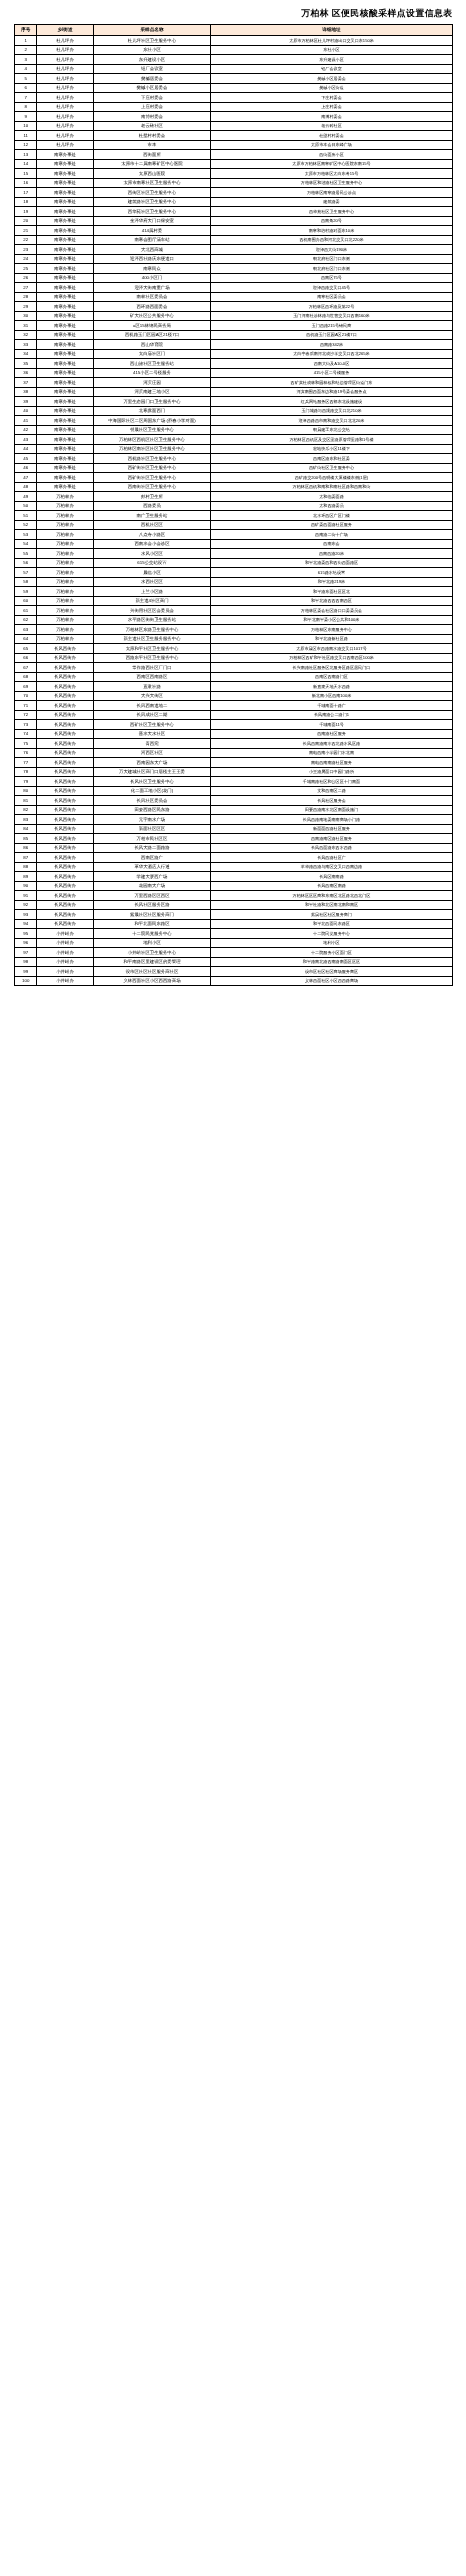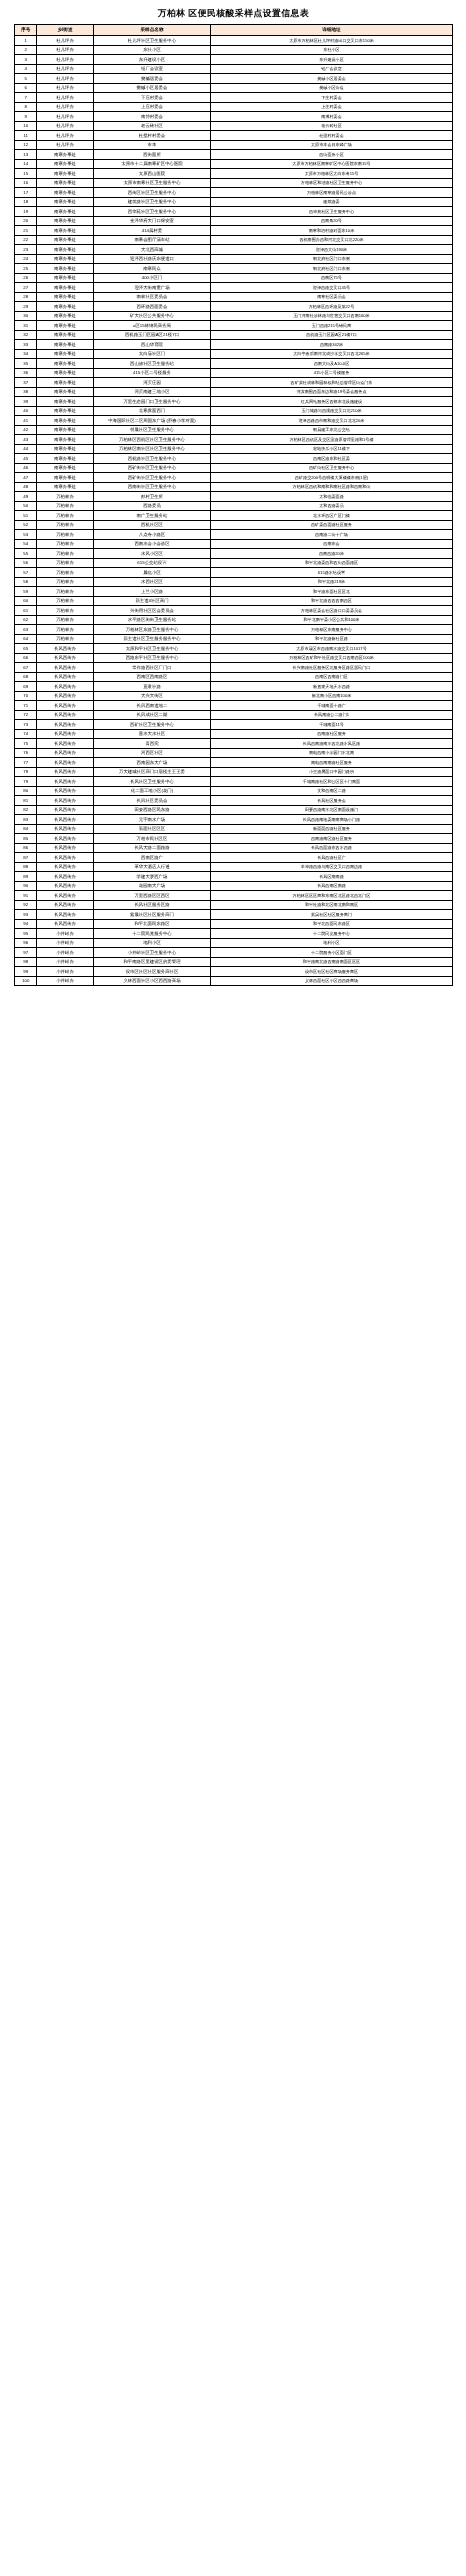--- a/index.html
+++ b/index.html
@@ -11,21 +11,21 @@
     width: 467px;
     font-family: "Liberation Sans", sans-serif;
     color: #000000;
   }
   .page {
     width: 467px;
     box-sizing: border-box;
     padding: 5.2px 14.4px 7.2px 14.4px;
   }
   .doc-title {
-    text-align: center;
+    text-align: right;
     font-family: "Liberation Serif", serif;
     font-weight: bold;
     font-size: 8.8px;
     letter-spacing: 0.5px;
     margin: 3.1px 0 4.1px 0;
   }
   table.main {
     width: 438px;
     margin: 0 auto;
     border-collapse: collapse;

